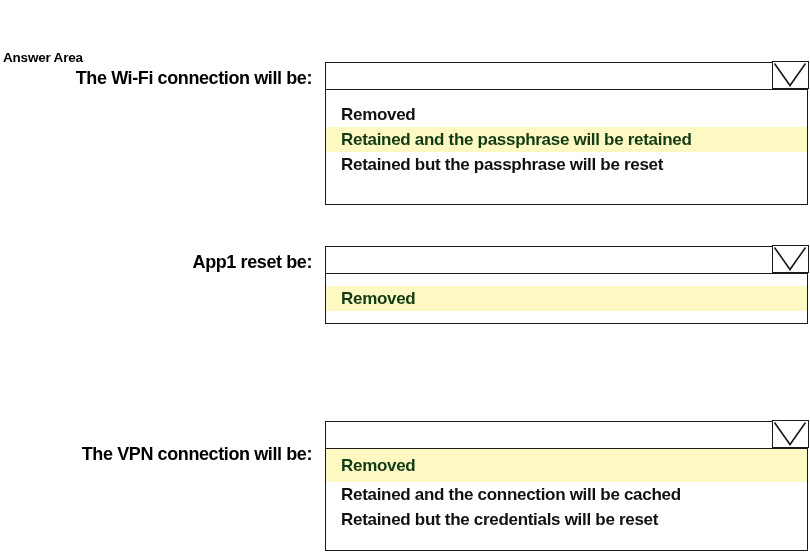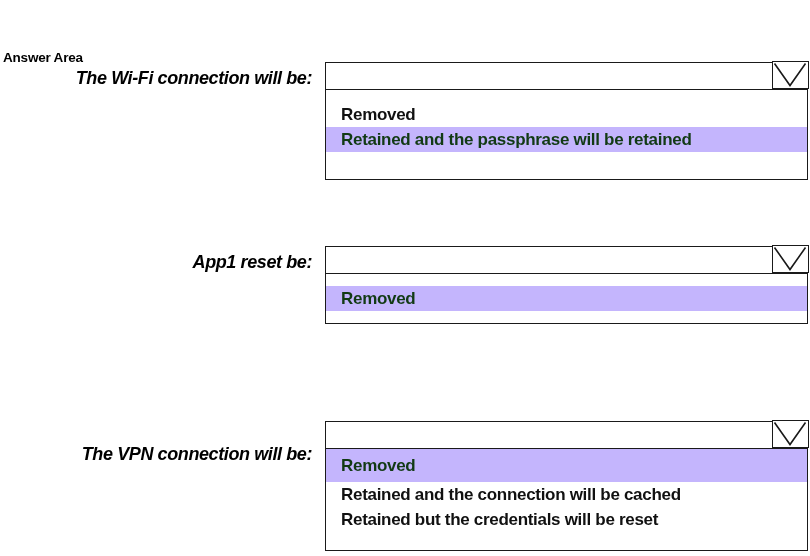--- a/index.html
+++ b/index.html
@@ -38,21 +38,20 @@
   .qlabel {
     position: absolute;
     left: 0px;
     width: 312px;
     text-align: right;
     font-size: 18px;
     font-weight: bold;
     letter-spacing: -0.4px;
     line-height: 22px;
     white-space: nowrap;
-    font-style: italic;
   }
 
   .combo {
     position: absolute;
     left: 325px;
     width: 483px;
   }
 
   
   .combo-head {
@@ -107,21 +106,21 @@
     font-weight: bold;
     letter-spacing: -0.3px;
     line-height: 25px;
     height: 25px;
     padding-left: 15px;
     white-space: nowrap;
     color: #111111;
     background: #ffffff;
   }
   .opt.sel {
-    background: #c4b5fd;
+    background: #fef9c3;
     color: #123a14;
   }
   .opt.tall {
     height: 33px;
     line-height: 33px;
   }
   .list-pad {
     height: 27px;
     background: #ffffff;
   }
@@ -150,20 +149,23 @@
     </div>
 
     <div class="combo-list">
       <div class="list-pad small"></div>
       <div class="opt">
         <span>Removed</span>
       </div>
       <div class="opt sel">
         <span>Retained and the passphrase will be retained</span>
       </div>
+      <div class="opt">
+        <span>Retained but the passphrase will be reset</span>
+      </div>
       <div class="list-pad"></div>
     </div>
 
   </div>
 </div>
 
 <div class="qblock" style="top:246px;">
 
   <div class="qlabel" style="top:5px;">App1 reset be:</div>
 

